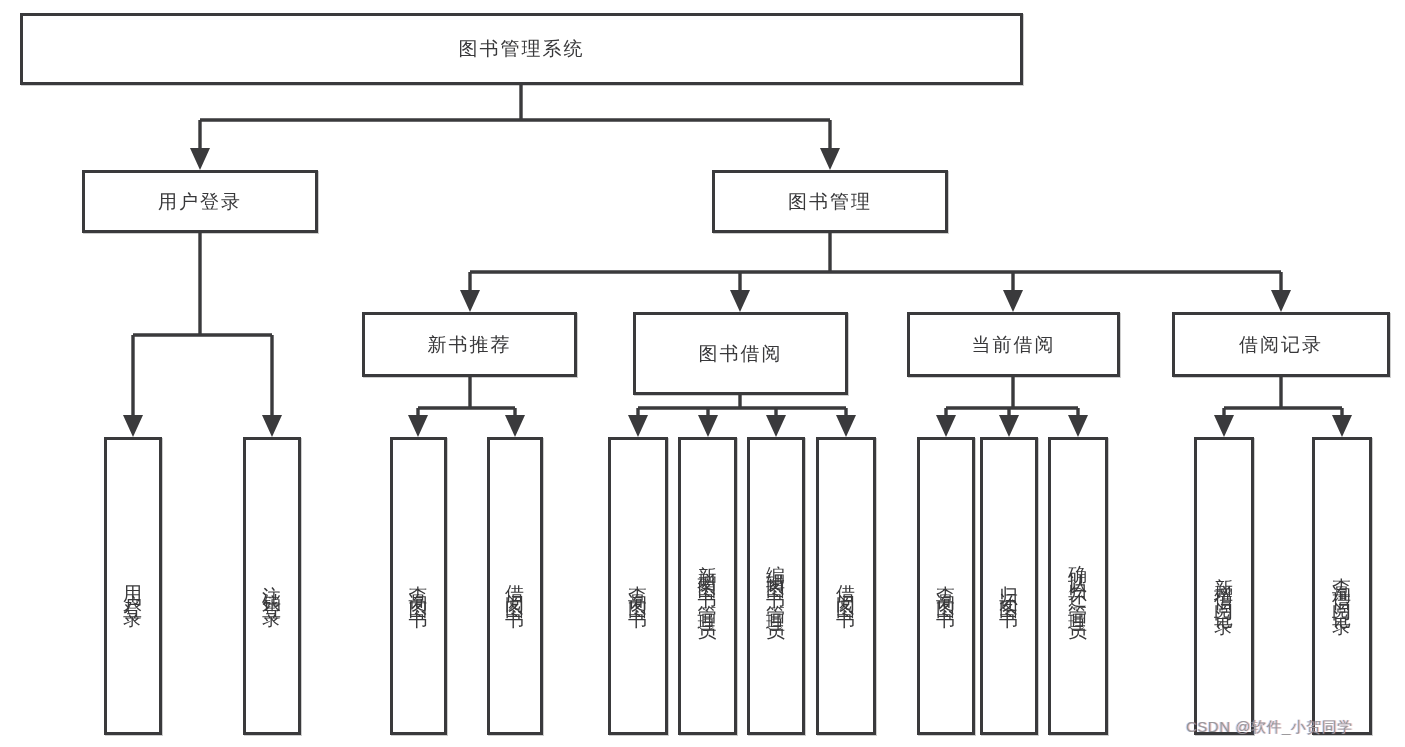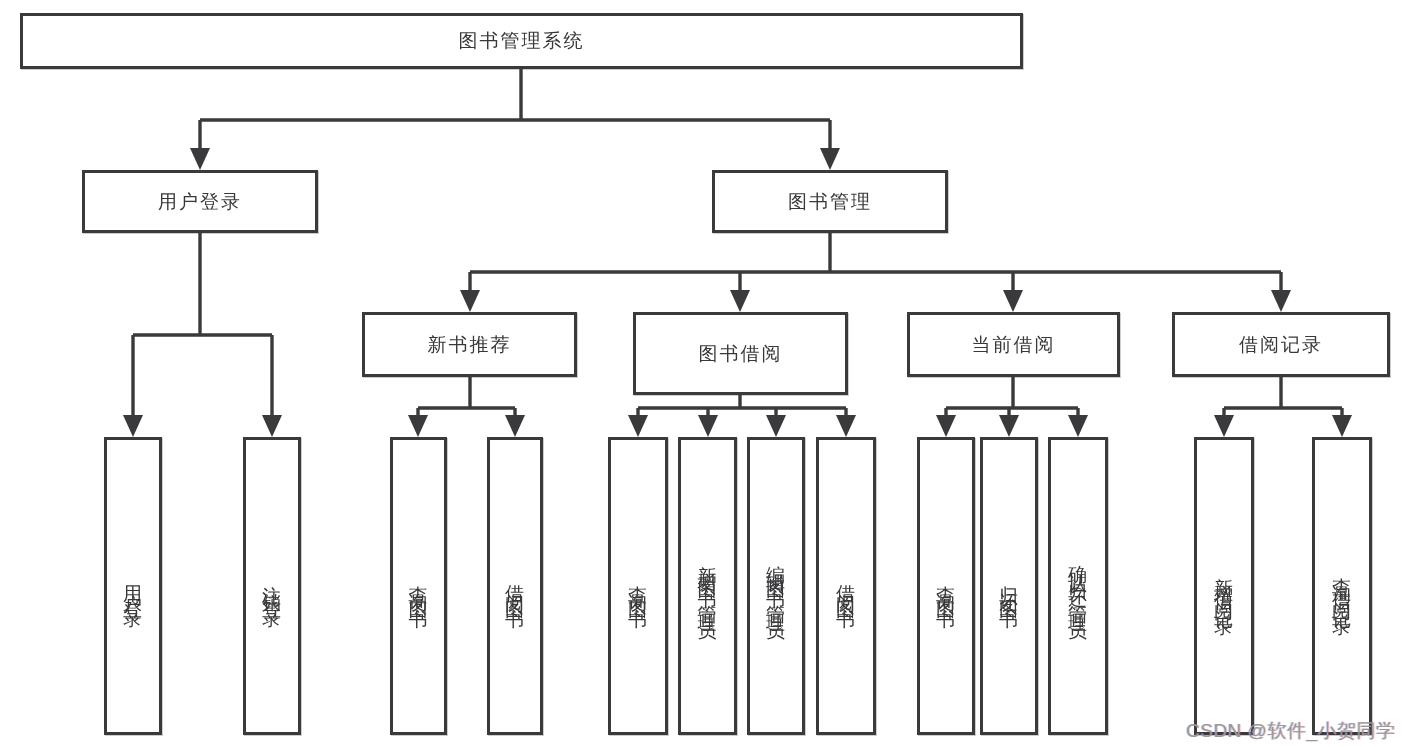--- a/index.html
+++ b/index.html
@@ -50,21 +50,21 @@
     line-height: 1;
     font-size: 19px;
     color: var(--text);
   }
 
   .watermark {
     position: absolute;
     left: 1186px;
     top: 718px;
     z-index: 2;
-    font-size: 19px;
+    font-size: 15px;
     letter-spacing: 0.5px;
     color: var(--wm);
     white-space: nowrap;
     text-shadow: 1px 0 rgba(216,96,96,0.35), -1px 0 rgba(120,150,230,0.35);
   }
 </style>
 </head>
 <body>
 
 <div class="canvas">
@@ -94,21 +94,21 @@
       <polygon points="766,415 786,415 776,437"></polygon>
       <polygon points="836,415 856,415 846,437"></polygon>
       <polygon points="936,415 956,415 946,437"></polygon>
       <polygon points="999,415 1019,415 1009,437"></polygon>
       <polygon points="1068,415 1088,415 1078,437"></polygon>
       <polygon points="1214,415 1234,415 1224,437"></polygon>
       <polygon points="1332,415 1352,415 1342,437"></polygon>
     </g>
   </svg>
 
-  <div class="node h-label" style="left:20px; top:13px; width:1003px; height:56px;">图书管理系统</div>
+  <div class="node h-label" style="left:20px; top:13px; width:1003px; height:72px;">图书管理系统</div>
 
   <div class="node h-label" style="left:82px; top:170px; width:236px; height:63px;">用户登录</div>
   <div class="node h-label" style="left:712px; top:170px; width:236px; height:63px;">图书管理</div>
 
   <div class="node h-label" style="left:362px; top:312px; width:215px; height:65px;">新书推荐</div>
   <div class="node h-label" style="left:633px; top:312px; width:215px; height:83px;">图书借阅</div>
   <div class="node h-label" style="left:907px; top:312px; width:213px; height:65px;">当前借阅</div>
   <div class="node h-label" style="left:1172px; top:312px; width:218px; height:65px;">借阅记录</div>
 
   <div class="node v-label" style="left:104px; top:437px; width:58px; height:298px;">

